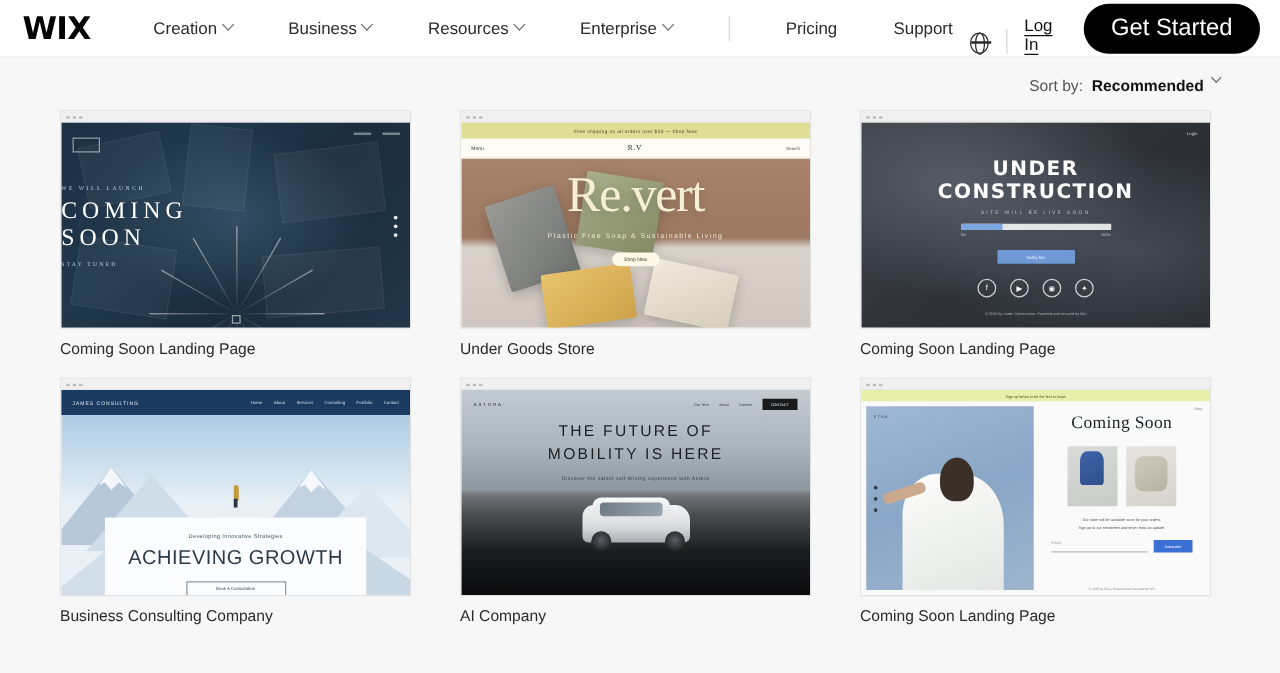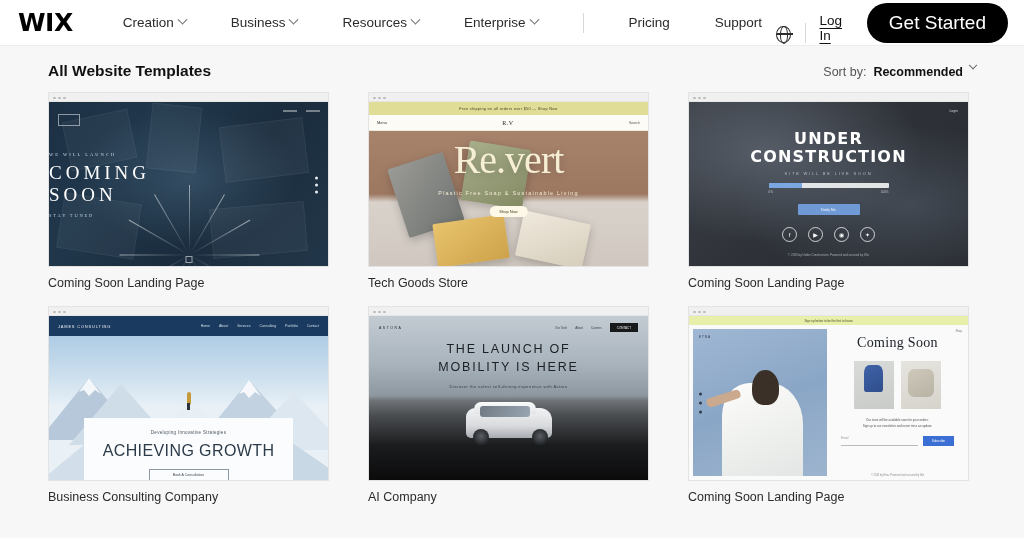--- a/index.html
+++ b/index.html
@@ -411,21 +411,20 @@
     <div class="globe"></div>
     <div class="v-sep"></div>
     <div class="login">Log In</div>
     <button class="cta">Get Started</button>
   </div>
 </div>
 
 <div class="page">
 
   <div class="bar">
-    <div class="page-title">All Website Templates</div>
     <div class="sort">
       <span>Sort by:</span>
       <b>Recommended</b>
       <i class="caret"></i>
     </div>
   </div>
 
   <div class="grid">
 
     <div class="card">
@@ -497,21 +496,21 @@
               <div class="soap s2"></div>
               <div class="soap s3"></div>
               <div class="soap s4"></div>
             </div>
             <div class="c2-brand">Re.vert</div>
             <div class="c2-tag">Plastic Free Soap &amp; Sustainable Living</div>
             <div class="c2-btn">Shop Now</div>
           </div>
         </div>
       </div>
-      <div class="caption">Tech Goods Store</div>
+      <div class="caption">Under Goods Store</div>
     </div>
 
     <div class="card">
       <div class="thumb">
         <div class="chrome">
             <i></i>
             <i></i>
             <i></i>
           </div>
         <div class="shot">
@@ -599,21 +598,21 @@
             <div class="nav5">
               <div class="b">ASTORA</div>
               <div class="r">
                 <span>Our Tech</span>
                 <span>About</span>
                 <span>Careers</span>
                 <span class="pill">CONTACT</span>
               </div>
             </div>
             <div class="c5-title">
-              <div>THE LAUNCH OF</div>
+              <div>THE FUTURE OF</div>
               <div>MOBILITY IS HERE</div>
             </div>
             <div class="c5-sub">Discover the safest self-driving experience with Astora</div>
             <div class="c5-car">
               <div class="car-body"></div>
               <div class="car-roof"></div>
               <div class="car-win"></div>
               <div class="car-w1"></div>
               <div class="car-w2"></div>
             </div>

